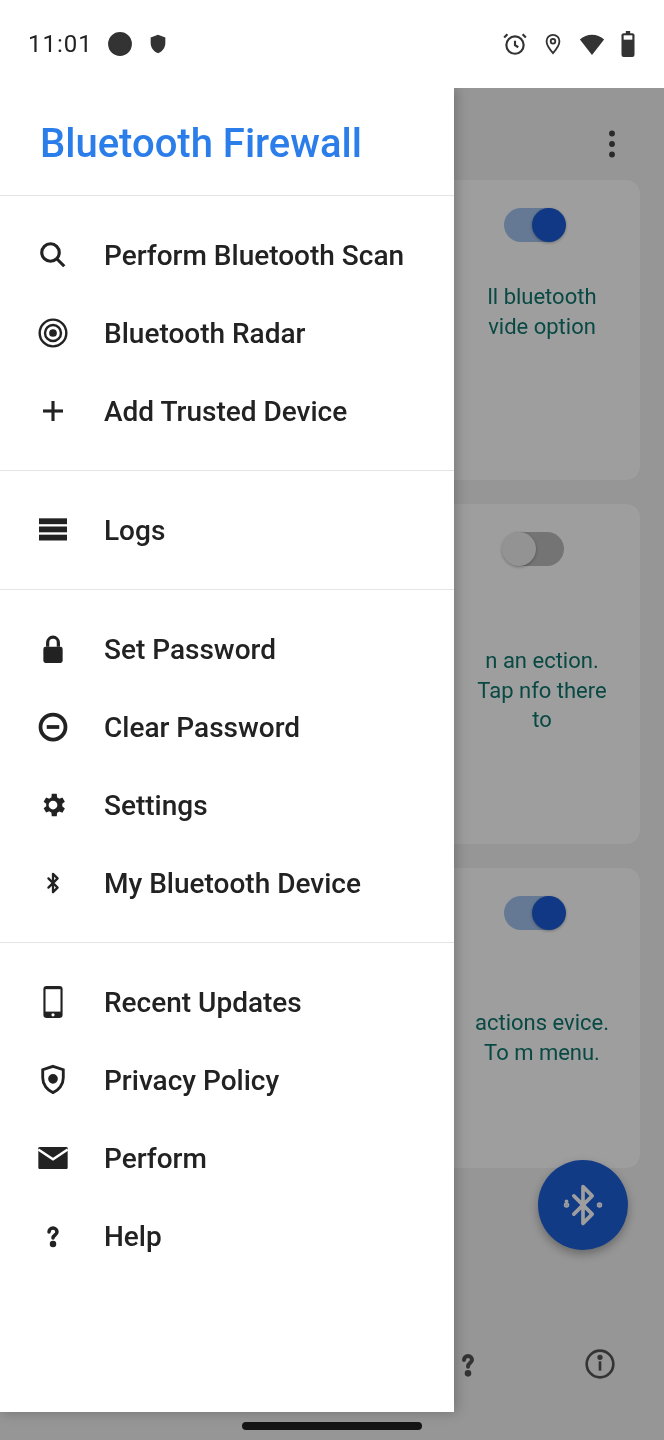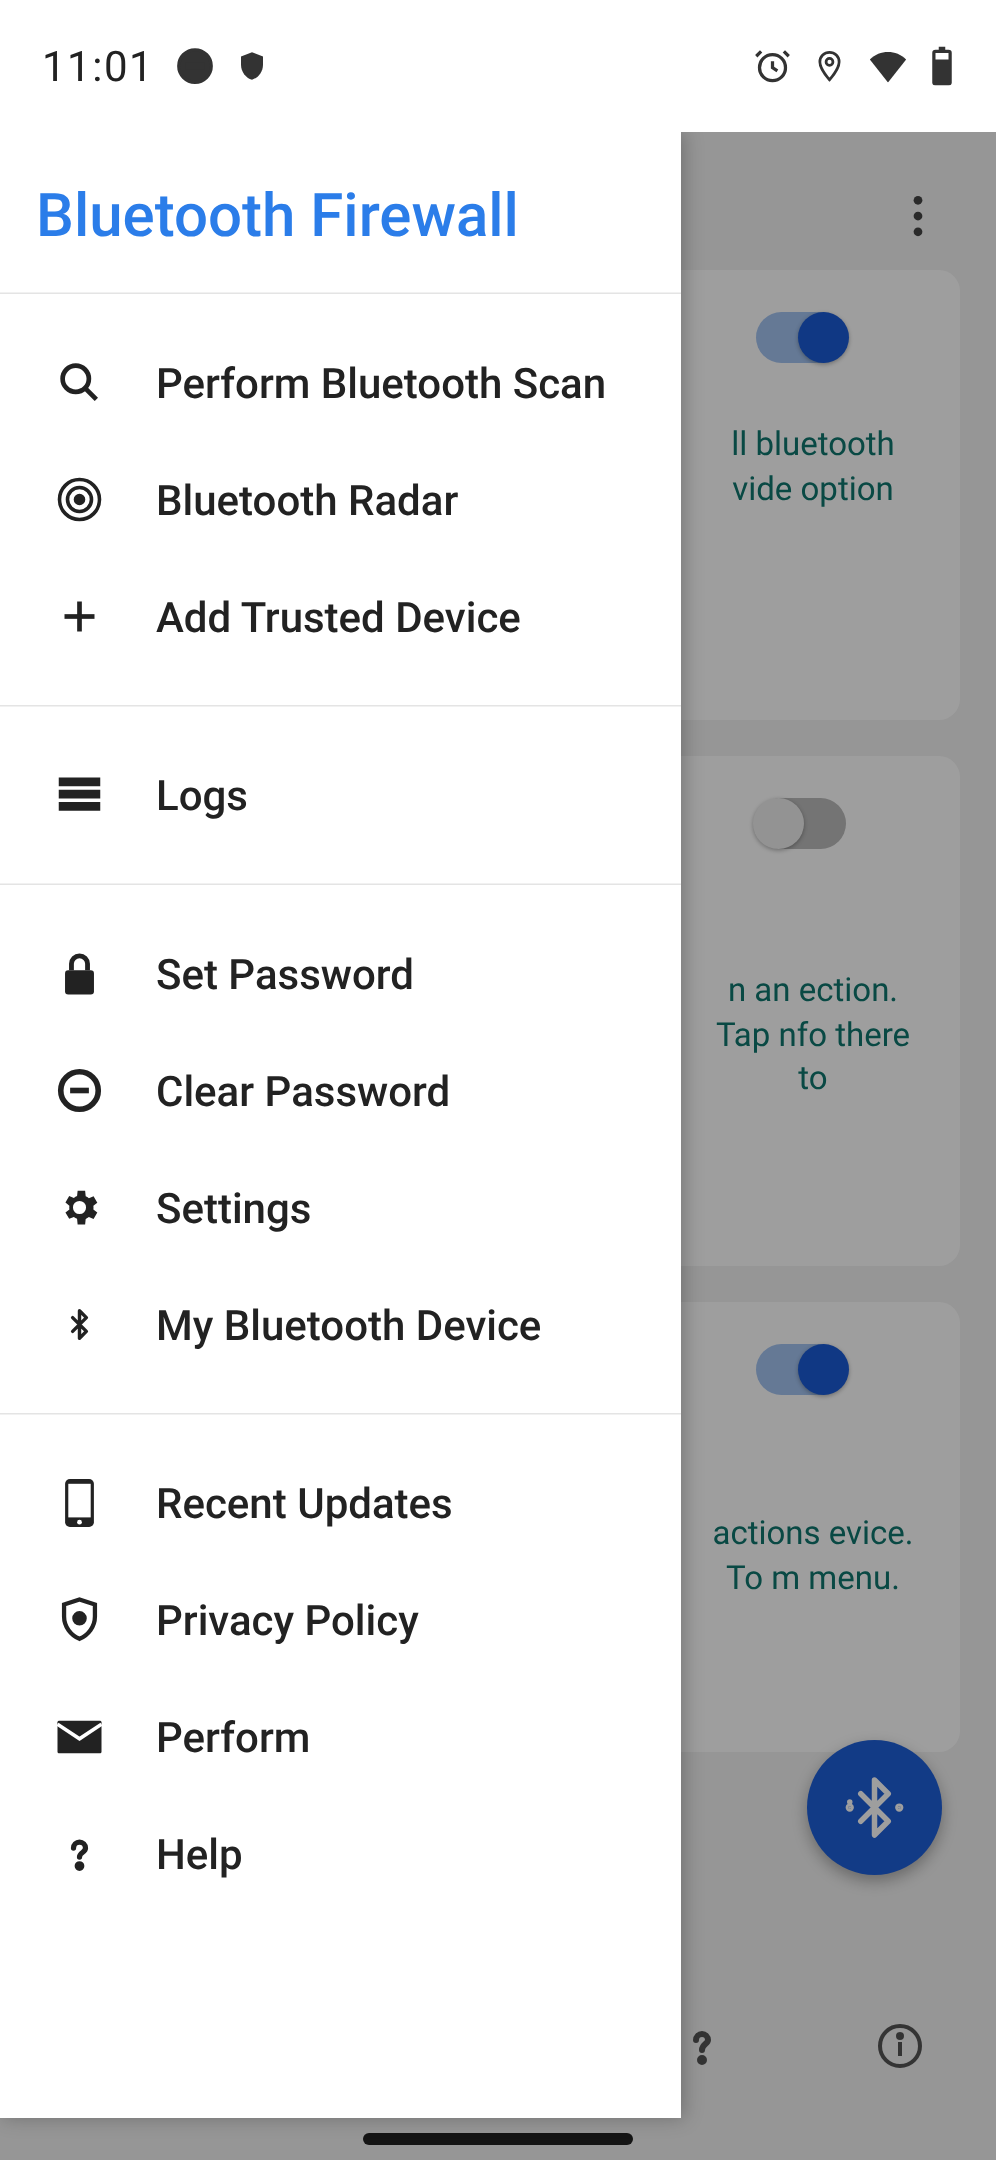--- a/index.html
+++ b/index.html
@@ -4,21 +4,21 @@
 <style>
   * { box-sizing: border-box; margin: 0; padding: 0; }
   html, body { width: 664px; height: 1440px; font-family: Roboto, Arial, sans-serif; overflow: hidden; background: #fff; }
   
   .screen { position: relative; width: 664px; height: 1440px; background: #f5f5f5; }
   
   
   .status-bar { position: absolute; top: 0; left: 0; right: 0; height: 88px; background: #fff; display: flex; align-items: center; justify-content: space-between; padding: 0 28px; z-index: 100; }
   .status-left { display: flex; align-items: center; gap: 14px; }
   .status-right { display: flex; align-items: center; gap: 14px; }
-  .status-time { font-size: 28px; font-weight: 400; color: #222; letter-spacing: 1px; }
+  .status-time { font-size: 24px; font-weight: 400; color: #222; letter-spacing: 1px; }
   .status-icon { color: #333; display: inline-flex; }
   
   
   .main-content { position: absolute; top: 88px; left: 0; right: 0; bottom: 0; background: #f2f2f2; padding: 20px 24px; }
   .main-header { height: 72px; display: flex; align-items: center; justify-content: flex-end; padding-right: 8px; }
   .overflow { width: 40px; height: 40px; display: flex; align-items: center; justify-content: center; }
   .overflow svg { width: 8px; height: 28px; }
   
   .card { background: #fff; border-radius: 14px; padding: 32px 28px; margin-bottom: 24px; position: relative; }
   .card-text { font-size: 22px; color: #0f766e; line-height: 1.35; text-align: center; }
@@ -33,21 +33,21 @@
   
   .bottom-icons { position: absolute; bottom: 56px; right: 48px; display: flex; gap: 100px; }
   
   .nav-handle { position: absolute; bottom: 10px; left: 50%; transform: translateX(-50%); width: 180px; height: 8px; border-radius: 4px; background: #222; }
   
   
   .scrim { position: absolute; top: 88px; left: 0; right: 0; bottom: 0; background: rgba(0,0,0,.38); z-index: 50; }
   
   
   .drawer { position: absolute; top: 88px; left: 0; width: 454px; bottom: 28px; background: #fff; z-index: 60; box-shadow: 2px 0 12px rgba(0,0,0,.25); display: flex; flex-direction: column; }
-  .drawer-title { padding: 32px 40px 28px 24px; font-size: 40px; font-weight: 500; color: #2b7de9; }
+  .drawer-title { padding: 32px 40px 28px 40px; font-size: 40px; font-weight: 500; color: #2b7de9; }
   .divider { height: 1px; background: #e4e4e4; width: 100%; }
   .drawer-item { display: flex; align-items: center; height: 78px; padding: 0 36px; gap: 34px; cursor: pointer; }
   .drawer-item .icon { width: 34px; height: 34px; display: flex; align-items: center; justify-content: center; color: #222; flex-shrink: 0; }
   .drawer-item .label { font-size: 28px; font-weight: 500; color: #222; }
   .spacer-lg { height: 20px; }
 </style>
 </head>
 <body>
 
 <div class="screen">

